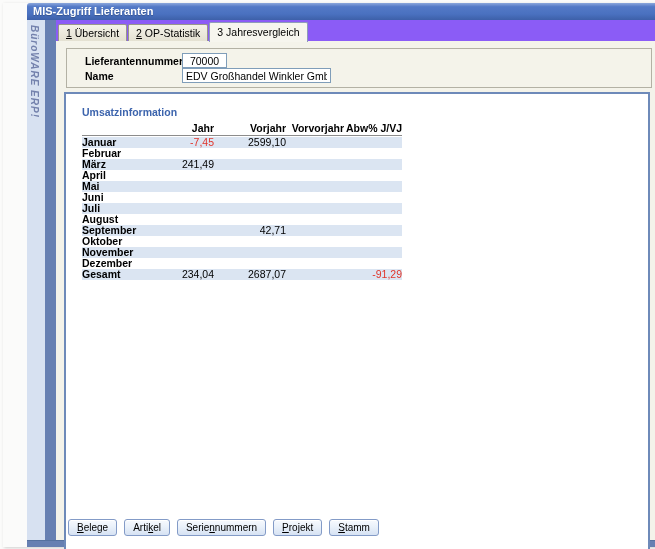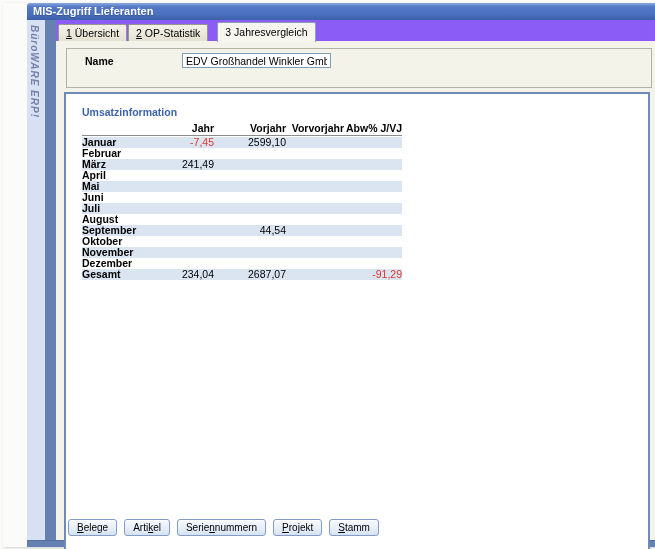--- a/index.html
+++ b/index.html
@@ -45,21 +45,21 @@
     display:flex;align-items:flex-end;padding-left:2px;box-sizing:border-box;
   }
   .tab{
     height:16px;line-height:16px;padding:0 7px;font-size:10.5px;color:#000;
     background:linear-gradient(180deg,#f4f2e8 0%,#e4e1d2 100%);
     border:1px solid #98978a;border-bottom:none;border-radius:2px 2px 0 0;
     margin-right:1px;white-space:nowrap;cursor:default;
   }
   .tab.active{
     height:19px;line-height:19px;background:#f6f5ee;border-color:#8e9bb9;
-    position:relative;z-index:2;margin-bottom:-1px;margin-left:8px;
+    position:relative;z-index:2;margin-bottom:-1px;
   }
   
   .groupbox{
     position:absolute;left:10px;top:28px;width:586px;height:40px;box-sizing:border-box;
     border:1px solid #b3b1a4;padding-top:4px;
   }
   .frow{height:15px;display:flex;align-items:center;margin-left:18px;}
   .frow label{width:97px;font-size:10.5px;font-weight:bold;color:#000;}
   .frow input{
     height:13px;border:1px solid #7f9db9;background:#fff;font-family:"Liberation Sans",sans-serif;
@@ -122,20 +122,24 @@
 
     <div class="main">
 
       <div class="tabstrip" id="tabstrip">
           <div class="tab"><u>1</u> Übersicht</div>
           <div class="tab"><u>2</u> OP-Statistik</div>
           <div class="tab active">3 Jahresvergleich</div>
         </div>
 
       <div class="groupbox">
+        <div class="frow">
+          <label>Lieferantennummer</label>
+          <input class="num" readonly="" value="70000" style="">
+        </div>
         <div class="frow">
           <label>Name</label>
           <input class="name" readonly="" value="EDV Großhandel Winkler GmbH" style="">
         </div>
       </div>
 
       <div class="panel">
         <div class="panel-title">Umsatzinformation</div>
         <div class="thead" id="thead">
             <span class="cell cv1">Jahr</span>
@@ -166,21 +170,21 @@
               <span class="cell cl">Juni</span>
             </div>
             <div class="trow stripe">
               <span class="cell cl">Juli</span>
             </div>
             <div class="trow">
               <span class="cell cl">August</span>
             </div>
             <div class="trow stripe">
               <span class="cell cl">September</span>
-              <span class="cell cv2" style="font-weight: normal;">44,54</span>
+              <span class="cell cv2" style="font-weight: normal;">42,71</span>
             </div>
             <div class="trow">
               <span class="cell cl">Oktober</span>
             </div>
             <div class="trow stripe">
               <span class="cell cl">November</span>
             </div>
             <div class="trow">
               <span class="cell cl">Dezember</span>
             </div>

